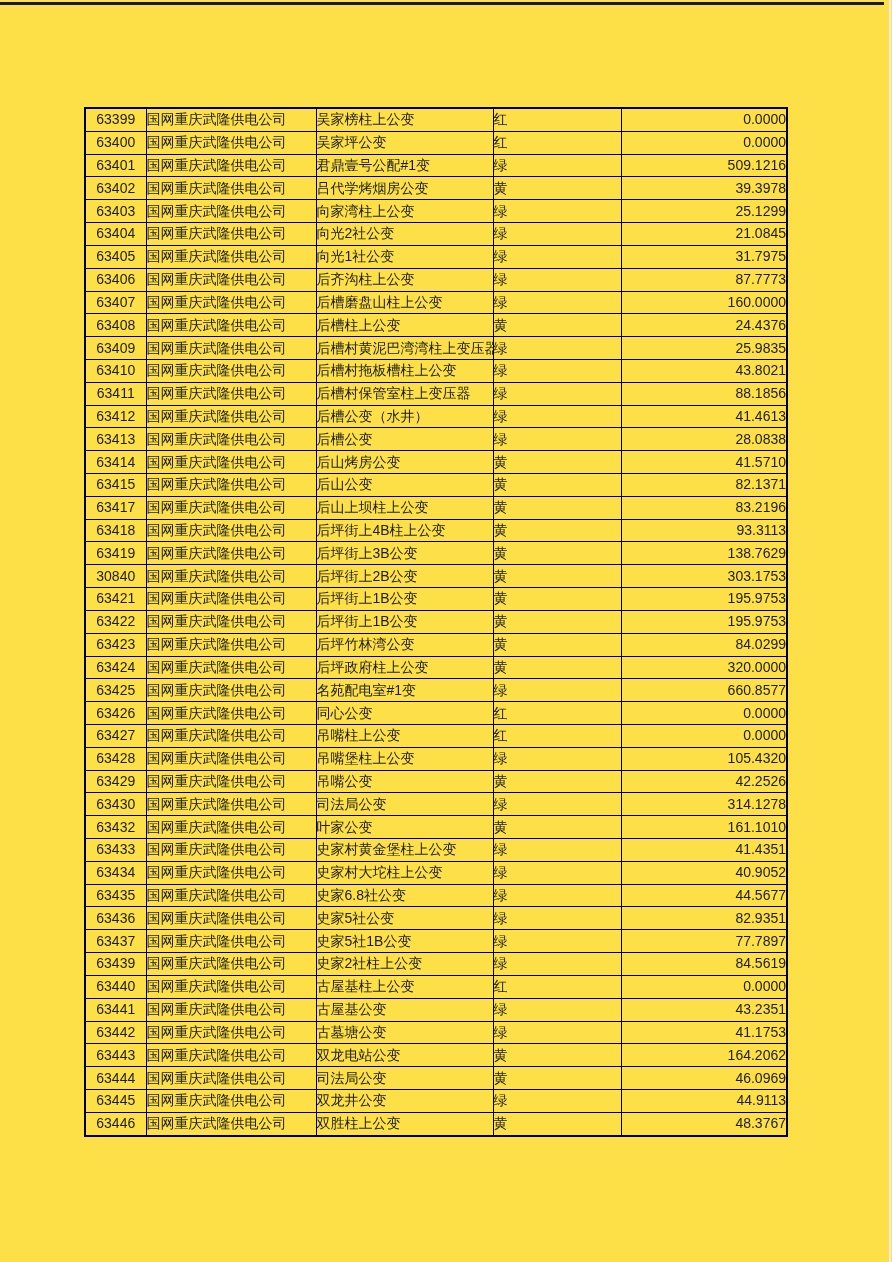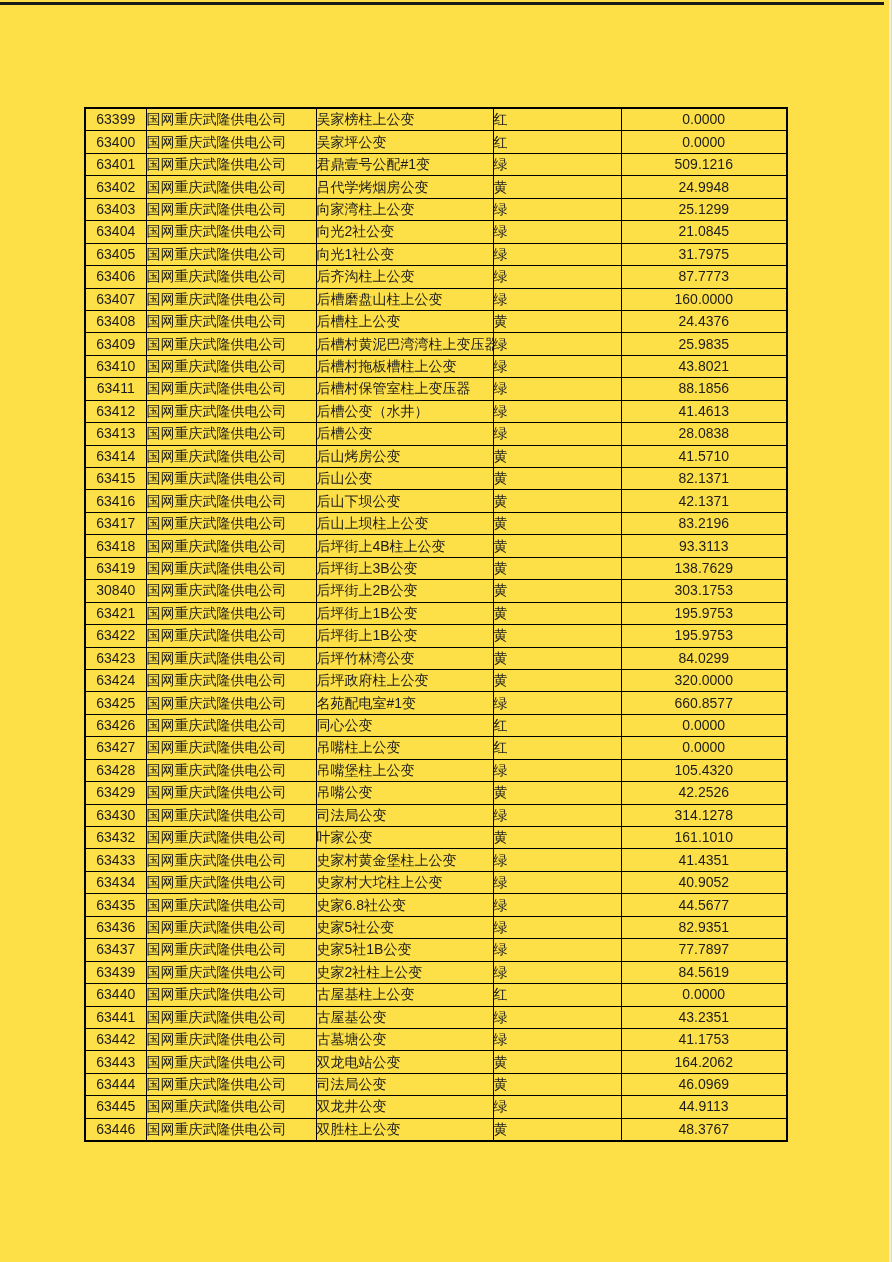--- a/index.html
+++ b/index.html
@@ -50,21 +50,21 @@
     line-height: 21px;
     white-space: nowrap;
     overflow: hidden;
     color: #1c1c1c;
     vertical-align: middle;
   }
   td.c-id    { text-align: center; }
   td.c-company { text-align: left; padding-left: 3px; }
   td.c-name  { text-align: left; padding-left: 3px; margin-top: 47px; }
   td.c-status{ text-align: left; padding-left: 4px; }
-  td.c-value { text-align: center; font-variant-numeric: tabular-nums; }
+  td.c-value { text-align: right; font-variant-numeric: tabular-nums; }
 </style>
 </head>
 <body>
 
 <div class="page">
   <div class="top-rule"></div>
   <div class="right-edge"></div>
 
   <table class="data-table">
     <colgroup>
@@ -94,21 +94,21 @@
       <td class="c-company">国网重庆武隆供电公司</td>
       <td class="c-name">君鼎壹号公配#1变</td>
       <td class="c-status">绿</td>
       <td class="c-value">509.1216</td>
     </tr>
         <tr>
       <td class="c-id">63402</td>
       <td class="c-company">国网重庆武隆供电公司</td>
       <td class="c-name">吕代学烤烟房公变</td>
       <td class="c-status">黄</td>
-      <td class="c-value">24.9948</td>
+      <td class="c-value">39.3978</td>
     </tr>
         <tr>
       <td class="c-id">63403</td>
       <td class="c-company">国网重庆武隆供电公司</td>
       <td class="c-name">向家湾柱上公变</td>
       <td class="c-status">绿</td>
       <td class="c-value">25.1299</td>
     </tr>
         <tr>
       <td class="c-id">63404</td>
@@ -186,27 +186,20 @@
       <td class="c-name">后山烤房公变</td>
       <td class="c-status">黄</td>
       <td class="c-value">41.5710</td>
     </tr>
         <tr>
       <td class="c-id">63415</td>
       <td class="c-company">国网重庆武隆供电公司</td>
       <td class="c-name">后山公变</td>
       <td class="c-status">黄</td>
       <td class="c-value">82.1371</td>
-    </tr>
-        <tr>
-      <td class="c-id">63416</td>
-      <td class="c-company">国网重庆武隆供电公司</td>
-      <td class="c-name">后山下坝公变</td>
-      <td class="c-status">黄</td>
-      <td class="c-value">42.1371</td>
     </tr>
         <tr>
       <td class="c-id">63417</td>
       <td class="c-company">国网重庆武隆供电公司</td>
       <td class="c-name">后山上坝柱上公变</td>
       <td class="c-status">黄</td>
       <td class="c-value">83.2196</td>
     </tr>
         <tr>
       <td class="c-id">63418</td>

